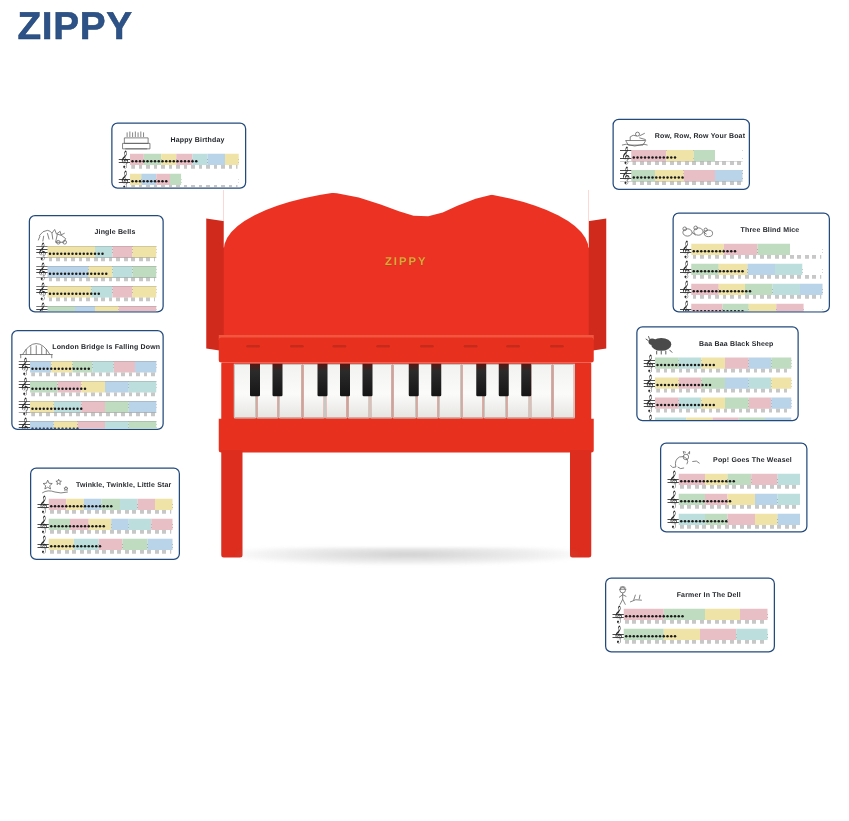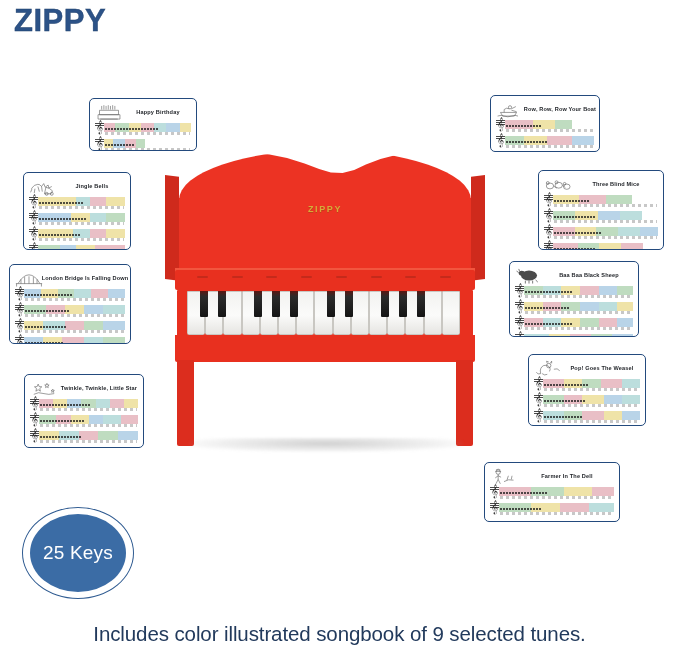--- a/index.html
+++ b/index.html
@@ -1286,22 +1286,15 @@
       <div class="bkey" style="left:194px"></div>
       <div class="bkey" style="left:212px"></div>
       <div class="bkey" style="left:230px"></div>
     </div>
     <div class="p-front"></div>
     <div class="p-leg left"></div>
     <div class="p-leg right"></div>
     <div class="p-shadow"></div>
   </div>
 
-  <div id="keys-badge">
-    <div class="badge-ring"></div>
-    <div class="badge-fill">
-      <span class="badge-label">25 Keys</span>
-    </div>
-  </div>
-
-  <div id="caption">Includes color illustrated songbook of 9 selected tunes.</div>
+
 
 </div>
 
 </body></html>

